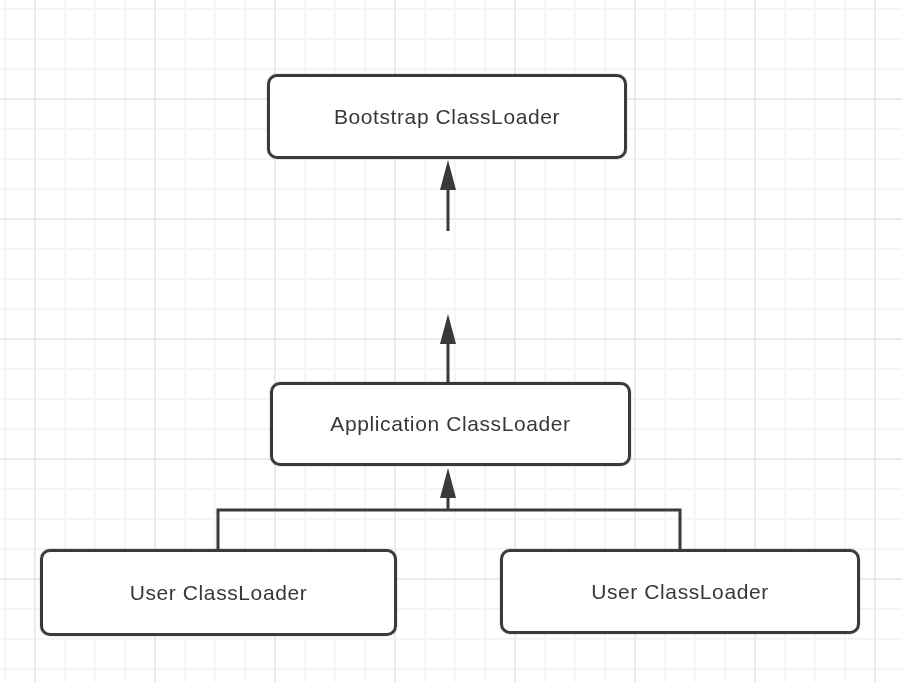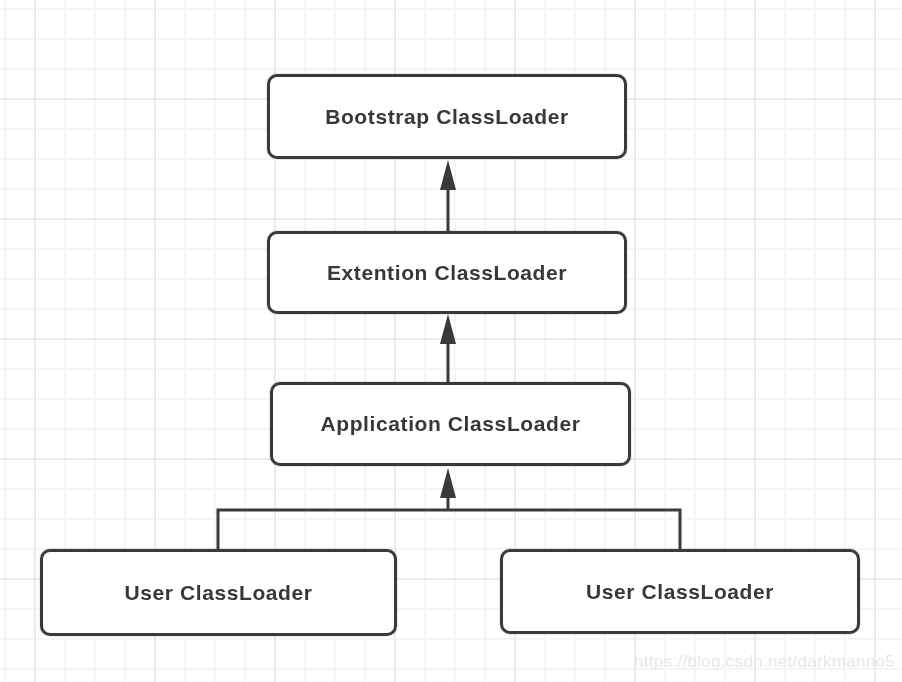--- a/index.html
+++ b/index.html
@@ -33,21 +33,20 @@
     border: 3px solid #3a3a3a;
     border-radius: 10px;
     box-shadow: 0 0 2px rgba(0,0,0,0.25);
     display: flex;
     align-items: center;
     justify-content: center;
     color: #383838;
     font-size: 21px;
     letter-spacing: 0.6px;
     white-space: nowrap;
-    font-weight: bold;
   }
   #node-bootstrap   { left: 267px; top: 74px;  width: 360px; height: 85px; }
   #node-extention   { left: 267px; top: 231px; width: 360px; height: 83px; }
   #node-application { left: 270px; top: 382px; width: 361px; height: 84px; }
   #node-user-left   { left: 40px;  top: 549px; width: 357px; height: 87px; }
   #node-user-right  { left: 500px; top: 549px; width: 360px; height: 85px; }
 
   .edges {
     position: absolute;
     left: 0;
@@ -96,31 +95,27 @@
       <path class="stroke" d="M 218 549 L 218 510 L 680 510 L 680 549"></path>
       <line class="stroke" x1="448" y1="510" x2="448" y2="496"></line>
       <polygon class="head" points="448,468 456,498 440,498"></polygon>
     </g>
   </svg>
 
   <div class="node" id="node-bootstrap">
     <span>Bootstrap ClassLoader</span>
   </div>
 
-  <div class="node" id="node-extention">
-    <span>Extention ClassLoader</span>
-  </div>
 
   <div class="node" id="node-application">
     <span>Application ClassLoader</span>
   </div>
 
   <div class="node" id="node-user-left">
     <span>User ClassLoader</span>
   </div>
 
   <div class="node" id="node-user-right">
     <span>User ClassLoader</span>
   </div>
 
-  <div class="watermark">https://blog.csdn.net/darkmanno5</div>
 
 </div>
 
 </body></html>

